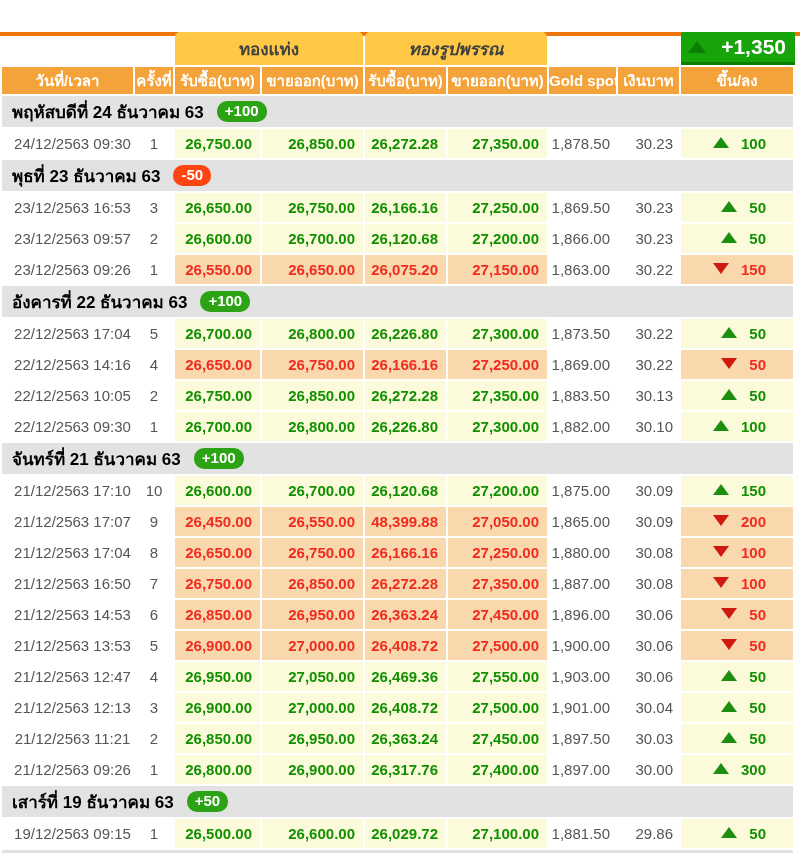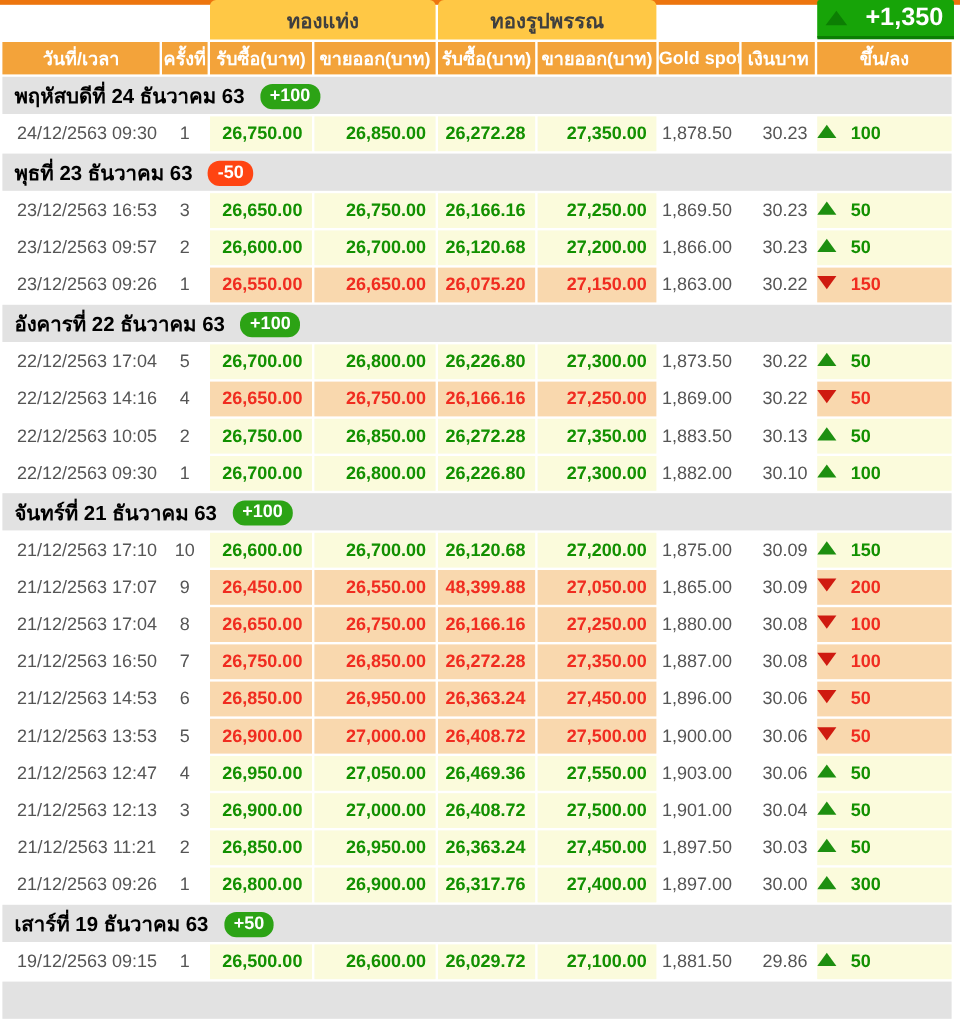--- a/index.html
+++ b/index.html
@@ -6,27 +6,27 @@
     --top-strip:#ED750E; --band-yellow:#FFC845; --band-text:#3F3F3F;
     --header-orange:#F3A33A; --summary-green:#17A408; --summary-green-dark:#0C7E03;
     --group-gray:#E2E2E2; --badge-up:#2CA315; --badge-down:#FF4412;
     --cell-up-bg:#FBFBDC; --cell-down-bg:#F9D8AE; --text-up:#129000; --text-down:#F02C20;
     --tri-up:#1D8F10; --tri-down:#CF1A10; --text-muted:#555555;
   }
   html,body{margin:0;padding:0;background:#fff;}
   .page{position:relative;width:800px;height:853px;overflow:hidden;background:#fff;
         font-family:"Liberation Sans","DejaVu Sans",sans-serif;}
   
-  .topband{position:relative;height:33px;}
+  .topband{position:relative;height:33px;margin-top:32px;}
   .topstrip{position:absolute;top:0;left:0;width:800px;height:4px;background:var(--top-strip);}
   .band-box{position:absolute;top:0;height:33px;background:var(--band-yellow);color:var(--band-text);
             font-weight:bold;font-size:17px;display:flex;align-items:center;justify-content:center;
             border-radius:5px 5px 0 0;}
   #box1{left:175px;width:188px;}
-  #box2{left:365px;width:182px;}
+  #box2{left:365px;width:182px;font-style:italic;}
   .summary-box{position:absolute;top:0;left:681px;width:114px;height:33px;box-sizing:border-box;
                background:var(--summary-green);border-bottom:3px solid var(--summary-green-dark);
                color:#fff;font-weight:bold;font-size:21px;display:flex;align-items:center;
                justify-content:flex-end;padding-right:9px;border-radius:2px 2px 0 0;}
   .tri-big{width:0;height:0;border-left:9px solid transparent;border-right:9px solid transparent;
            border-bottom:12px solid var(--summary-green-dark);margin-right:15px;}
   
   table{border-collapse:separate;border-spacing:2px;table-layout:fixed;width:795px;}
   td{padding:0;overflow:hidden;white-space:nowrap;}
   thead td{background:var(--header-orange);color:#fff;font-weight:bold;font-size:15px;
@@ -35,21 +35,21 @@
                 font-size:17px;text-align:left;padding-left:10px;}
   .badge{display:inline-block;margin-left:13px;padding:1px 8px 3px 8px;border-radius:10px;
          color:#fff;font-size:15px;font-weight:bold;vertical-align:2px;}
   .badge.up{background:var(--badge-up);}
   .badge.down{background:var(--badge-down);}
   .data-row td{height:29px;font-size:15px;background:#fff;}
   .c-date{color:var(--text-muted);text-align:center;padding-left:10px;font-size:13.5px;}
   .c-round{color:var(--text-muted);text-align:center;font-size:13.5px;}
   .c-price{font-weight:bold;text-align:right;padding-right:8px;}
   .c-spot,.c-baht{color:var(--text-muted);text-align:right;padding-right:6px;font-size:13.5px;margin-left:20px;}
-  .c-change{font-weight:bold;padding-right:9px;}
+  .c-change{font-weight:bold;text-align:right;padding-right:27px;}
   .data-row.up .hl{background:var(--cell-up-bg);}
   .data-row.down .hl{background:var(--cell-down-bg);}
   .data-row.up .c-price,.data-row.up .c-change{color:var(--text-up);}
   .data-row.down .c-price,.data-row.down .c-change{color:var(--text-down);}
   .tri{display:inline-block;width:0;height:0;margin-right:12px;vertical-align:1px;}
   .tri.up{border-left:8px solid transparent;border-right:8px solid transparent;
           border-bottom:11px solid var(--tri-up);}
   .tri.down{border-left:8px solid transparent;border-right:8px solid transparent;
             border-top:11px solid var(--tri-down);}
 </style>

